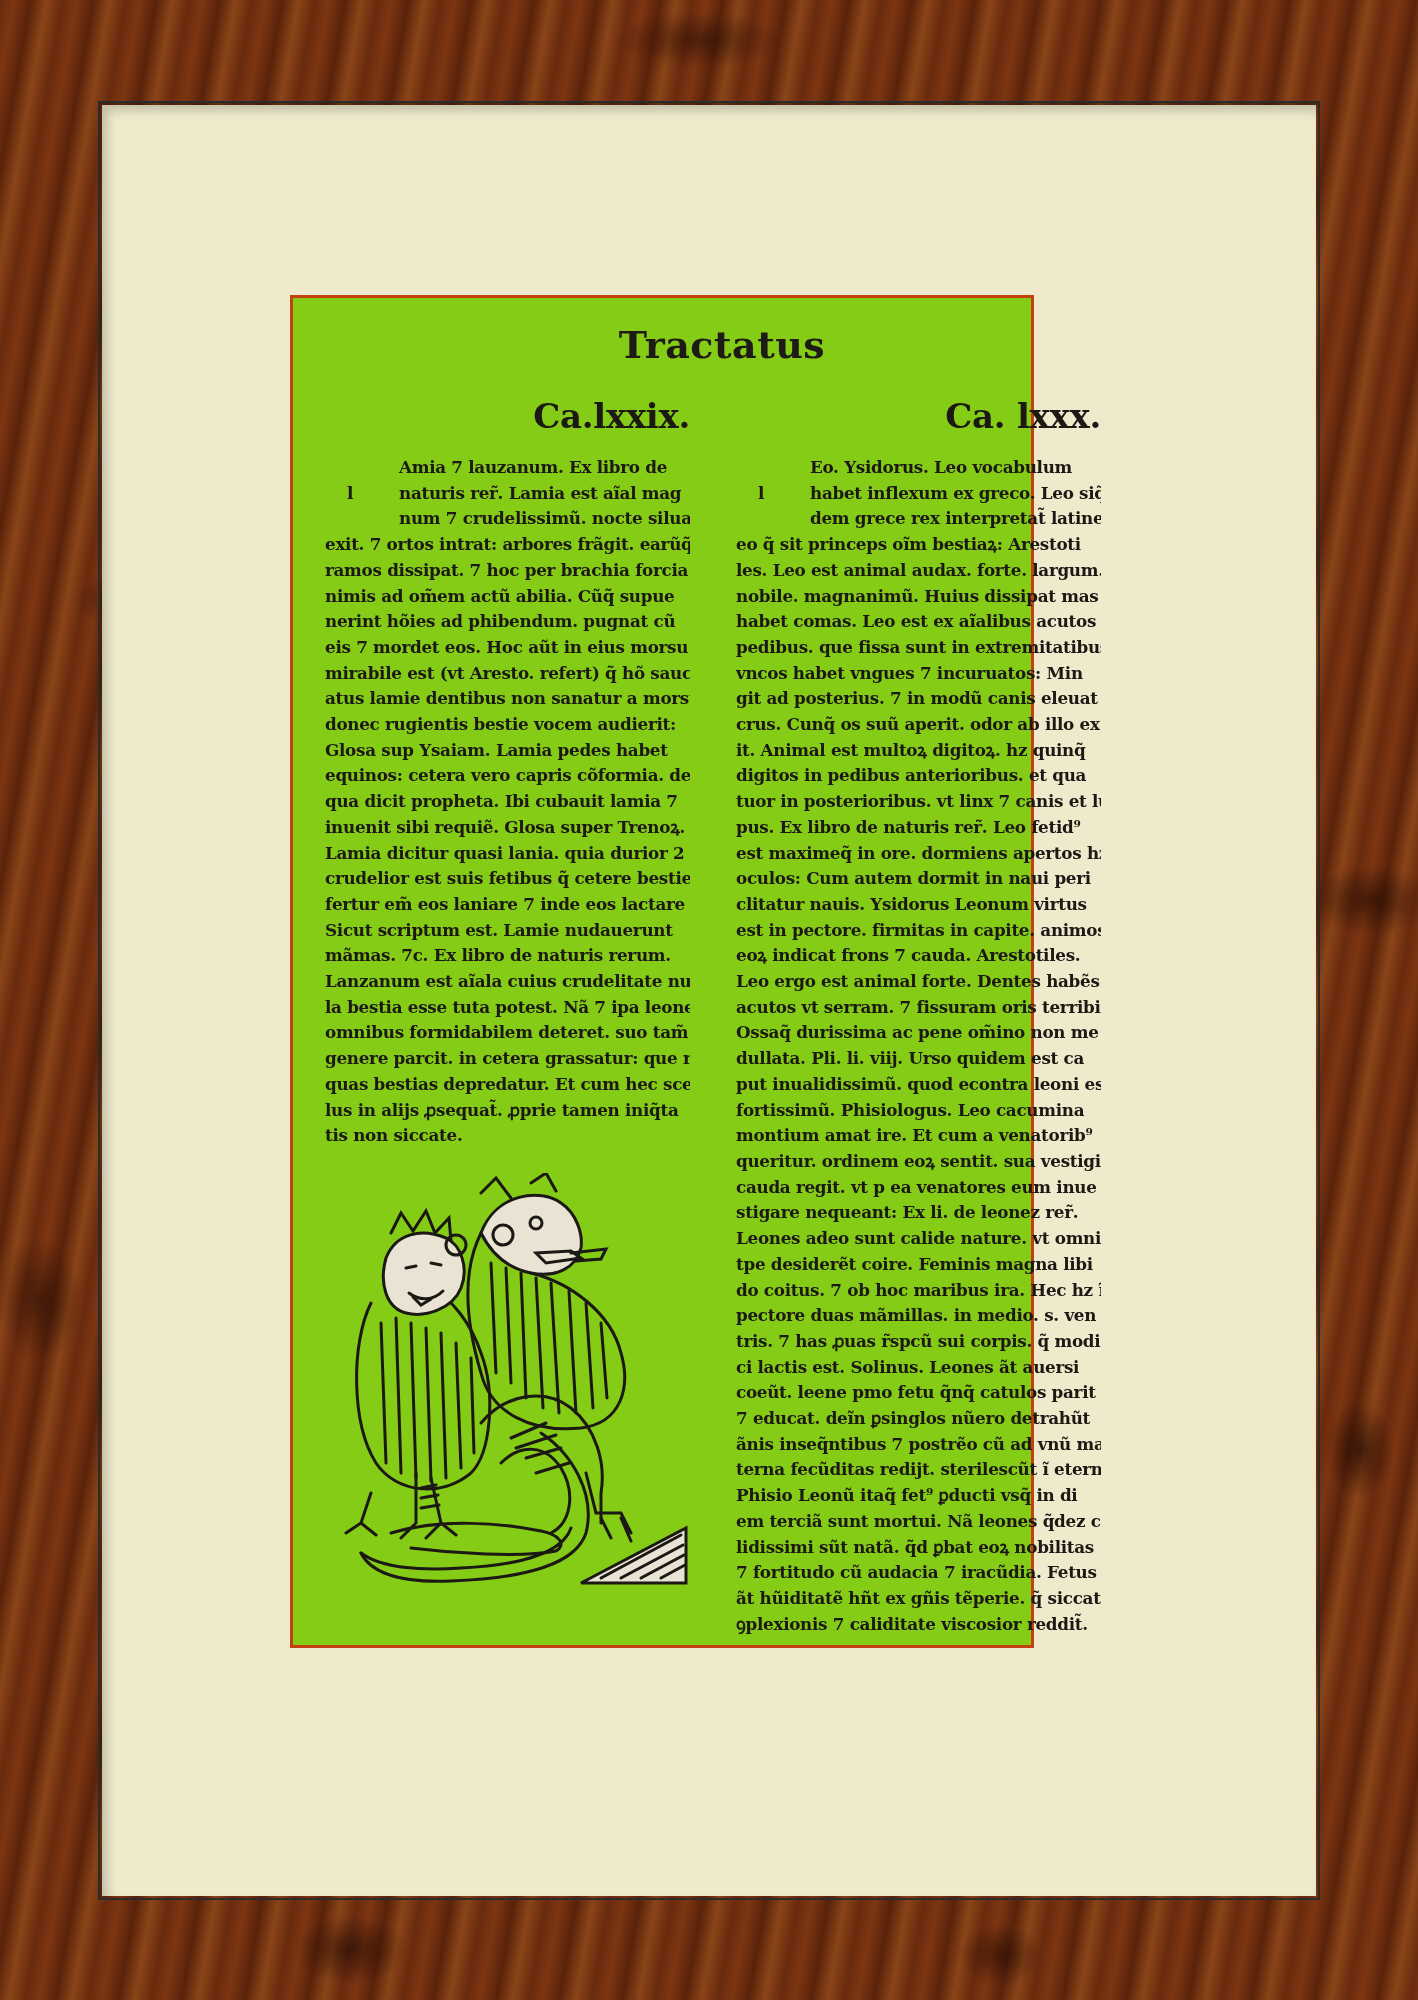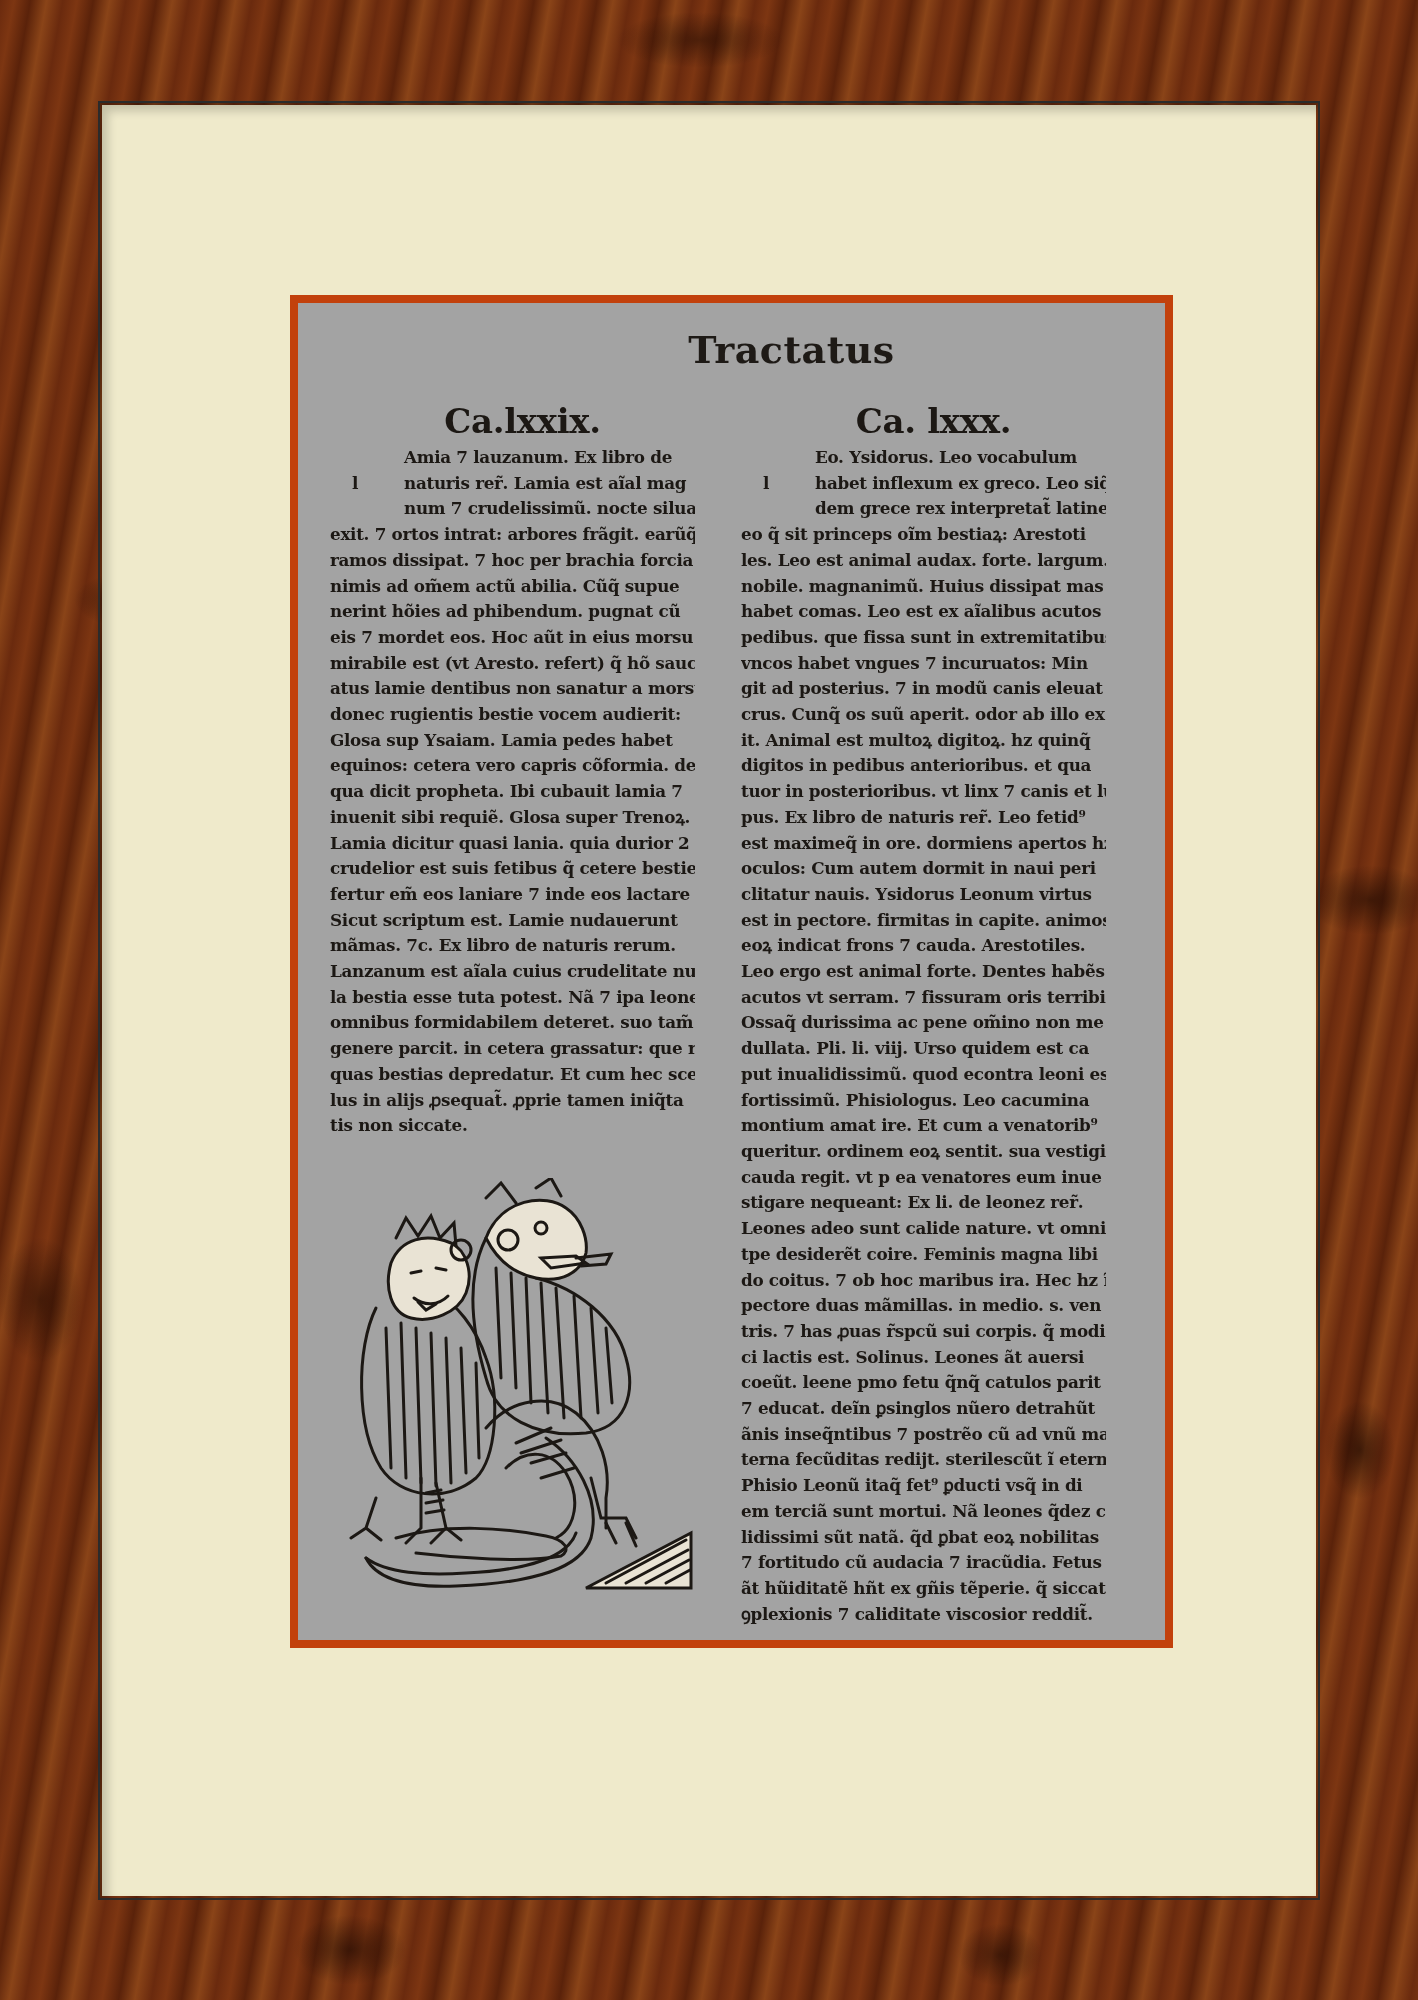--- a/index.html
+++ b/index.html
@@ -19,39 +19,39 @@
   .frame-bevel {
     position: absolute; left: 100px; top: 103px; width: 1218px; height: 1795px;
     box-shadow: 0 0 0 2px #2b2b2b, inset 4px 4px 8px rgba(0,0,0,0.35);
   }
   .mat {
     position: absolute; left: 102px; top: 105px; width: 1214px; height: 1791px;
     background: #efeacb;
     box-shadow: inset 6px 6px 10px rgba(0,0,0,0.18);
   }
   .page {
-    position: absolute; left: 290px; top: 295px; width: 883px; height: 1353px;
-    background: #a3a3a3;
-    border: 8px solid #c2410c;
+    position: absolute; left: 290px; top: 295px; width: 744px; height: 1353px;
+    background: #84cc16;
+    border: 3px solid #c2410c;
     box-sizing: border-box;
   }
   .running-head {
     position: absolute; left: 0; right: 0; top: 24px; text-align: center;
     font-family: "DejaVu Serif", serif; font-weight: bold; font-size: 38px;
     color: #1e1a16; letter-spacing: 0.5px; padding-left: 120px;
   }
   .col {
     position: absolute; top: 96px; width: 365px;
     font-family: "DejaVu Serif", serif; font-size: 16.8px; line-height: 25.7px;
     color: #1c1814; font-weight: bold; letter-spacing: -0.3px;
   }
   .col.left { left: 32px; }
   .col.right { left: 443px; }
   .chapter {
-    text-align: center; font-size: 34px; line-height: 44px; margin-bottom: 2px;
+    text-align: right; font-size: 34px; line-height: 44px; margin-bottom: 17px;
     padding-left: 20px;
   }
   .line { white-space: nowrap; overflow: hidden; }
   .indent { padding-left: 74px; position: relative; }
   .initial-guide {
     position: absolute; left: 22px; top: 0; font-size: 17px;
   }
   .woodcut {
     position: absolute; left: 38px; top: 875px; width: 380px; height: 440px;
   }

